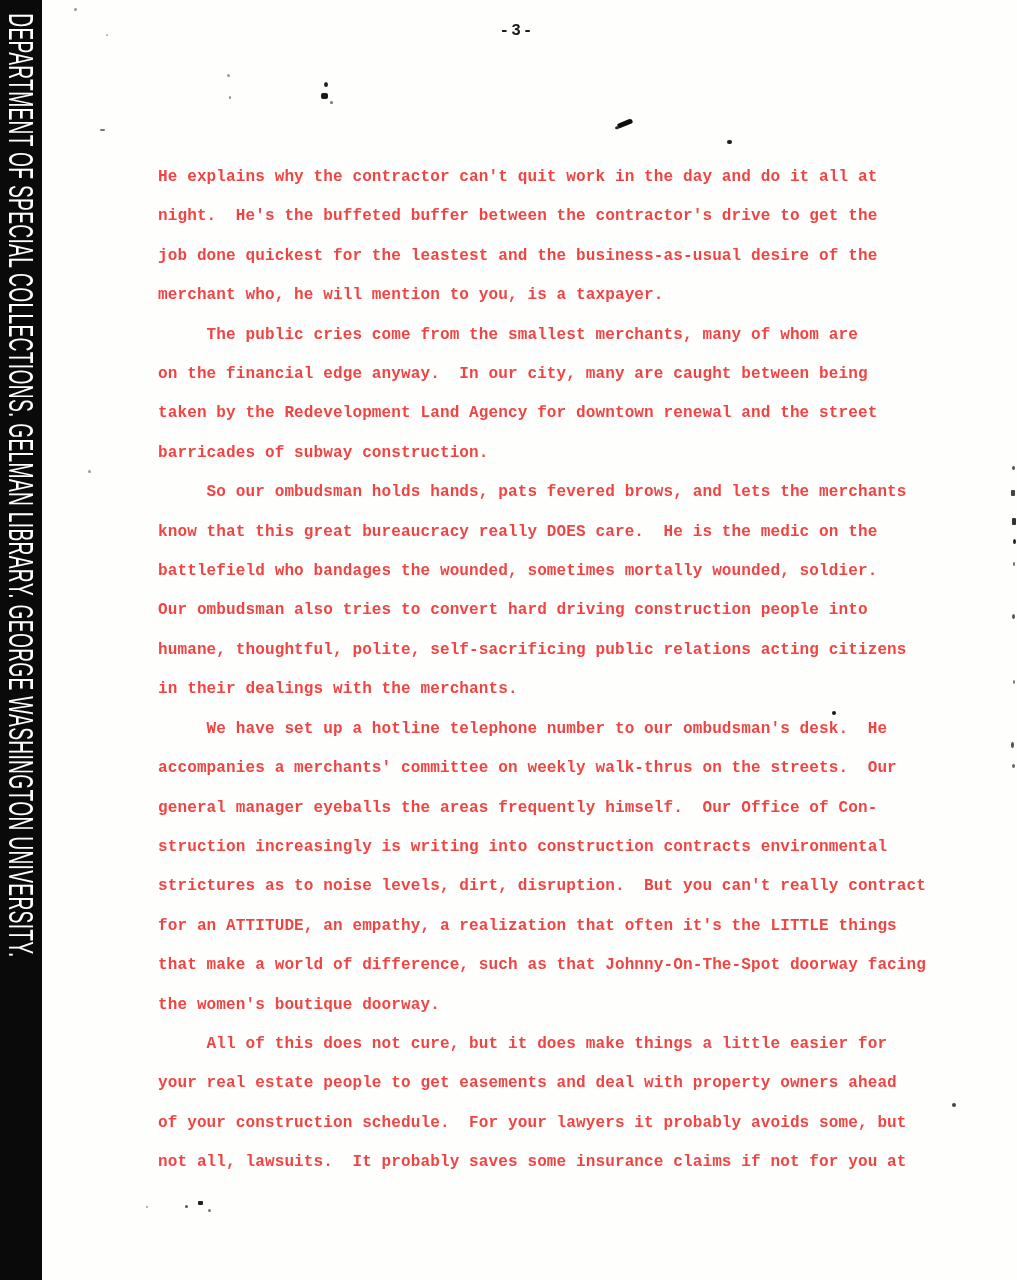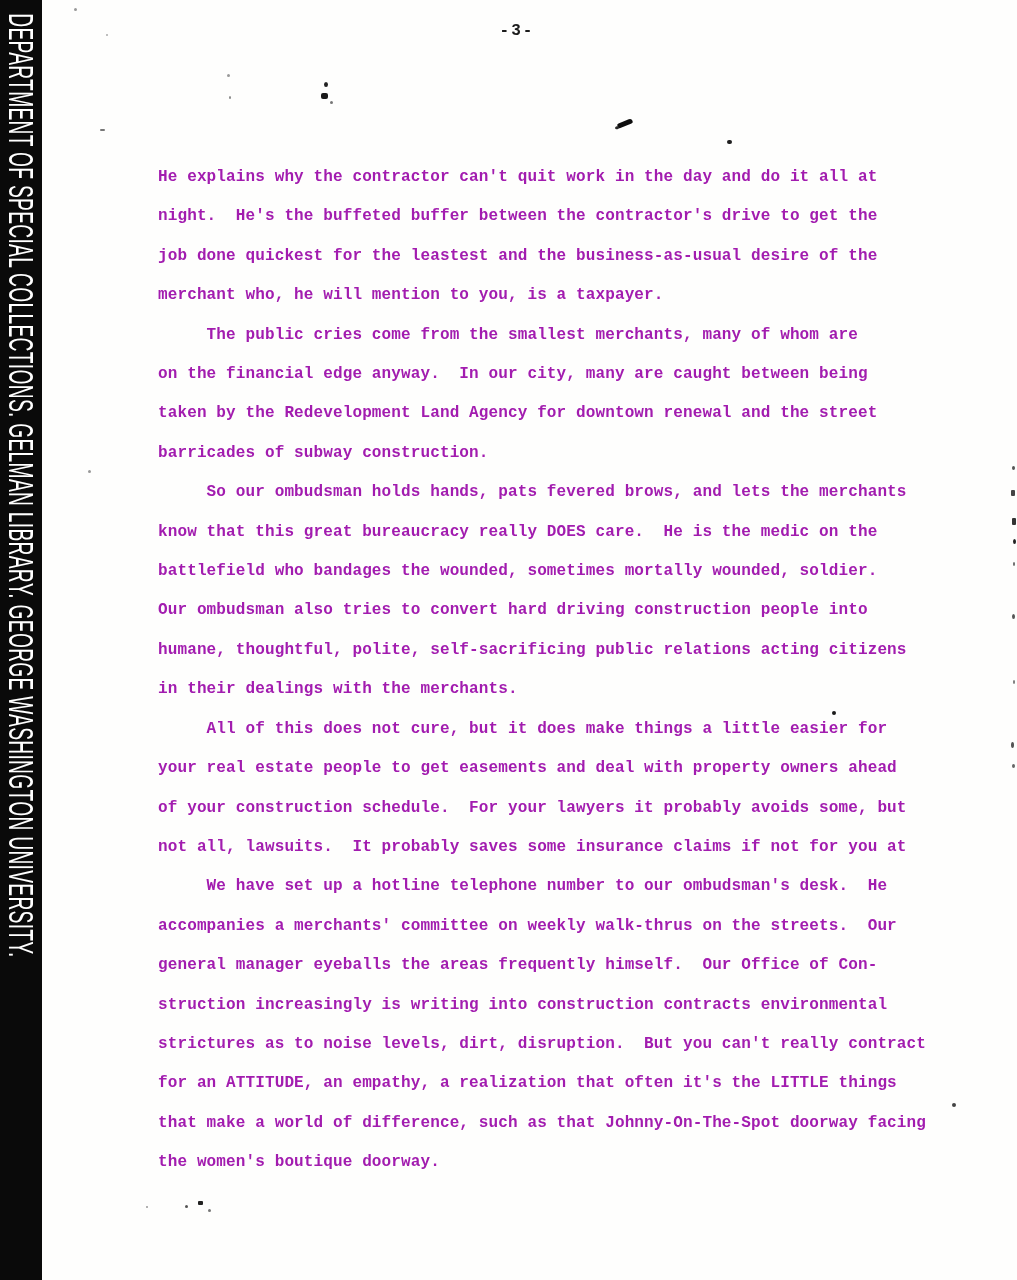--- a/index.html
+++ b/index.html
@@ -53,21 +53,21 @@
     font-weight: bold;
     letter-spacing: 2px;
     color: #1c1c1c;
   }
   
   .doc-body {
     position: absolute;
     left: 158px;
     top: 158px;
     width: 810px;
-    color: #a21caf;
+    color: #ef4444;
     font-size: 16px;
     font-weight: bold;
     letter-spacing: 0.12px;
     line-height: 39.4px;
   }
   .para {
     margin: 0;
     white-space: pre;
   }
   
@@ -117,32 +117,32 @@
       <div class="para">     The public cries come from the smallest merchants, many of whom are
 on the financial edge anyway.  In our city, many are caught between being
 taken by the Redevelopment Land Agency for downtown renewal and the street
 barricades of subway construction.</div>
       <div class="para">     So our ombudsman holds hands, pats fevered brows, and lets the merchants
 know that this great bureaucracy really DOES care.  He is the medic on the
 battlefield who bandages the wounded, sometimes mortally wounded, soldier.
 Our ombudsman also tries to convert hard driving construction people into
 humane, thoughtful, polite, self-sacrificing public relations acting citizens
 in their dealings with the merchants.</div>
-      <div class="para">     All of this does not cure, but it does make things a little easier for
-your real estate people to get easements and deal with property owners ahead
-of your construction schedule.  For your lawyers it probably avoids some, but
-not all, lawsuits.  It probably saves some insurance claims if not for you at</div>
       <div class="para">     We have set up a hotline telephone number to our ombudsman's desk.  He
 accompanies a merchants' committee on weekly walk-thrus on the streets.  Our
 general manager eyeballs the areas frequently himself.  Our Office of Con-
 struction increasingly is writing into construction contracts environmental
 strictures as to noise levels, dirt, disruption.  But you can't really contract
 for an ATTITUDE, an empathy, a realization that often it's the LITTLE things
 that make a world of difference, such as that Johnny-On-The-Spot doorway facing
 the women's boutique doorway.</div>
+      <div class="para">     All of this does not cure, but it does make things a little easier for
+your real estate people to get easements and deal with property owners ahead
+of your construction schedule.  For your lawyers it probably avoids some, but
+not all, lawsuits.  It probably saves some insurance claims if not for you at</div>
     </div>
 
   <div class="tickmark"></div>
   <div class="speck" style="left:324px;top:82px;width:4px;height:5px;background:#222;"></div>
   <div class="speck" style="left:321px;top:93px;width:7px;height:6px;background:#1a1a1a;border-radius:2px;"></div>
   <div class="speck" style="left:330px;top:101px;width:3px;height:3px;background:#777;"></div>
   <div class="speck" style="left:727px;top:140px;width:5px;height:4px;background:#1f1f1f;border-radius:2px;"></div>
   <div class="speck" style="left:832px;top:711px;width:4px;height:4px;background:#1a1a1a;"></div>
   <div class="speck" style="left:74px;top:8px;width:3px;height:3px;background:#999;"></div>
   <div class="speck" style="left:106px;top:34px;width:2px;height:2px;background:#aaa;"></div>

